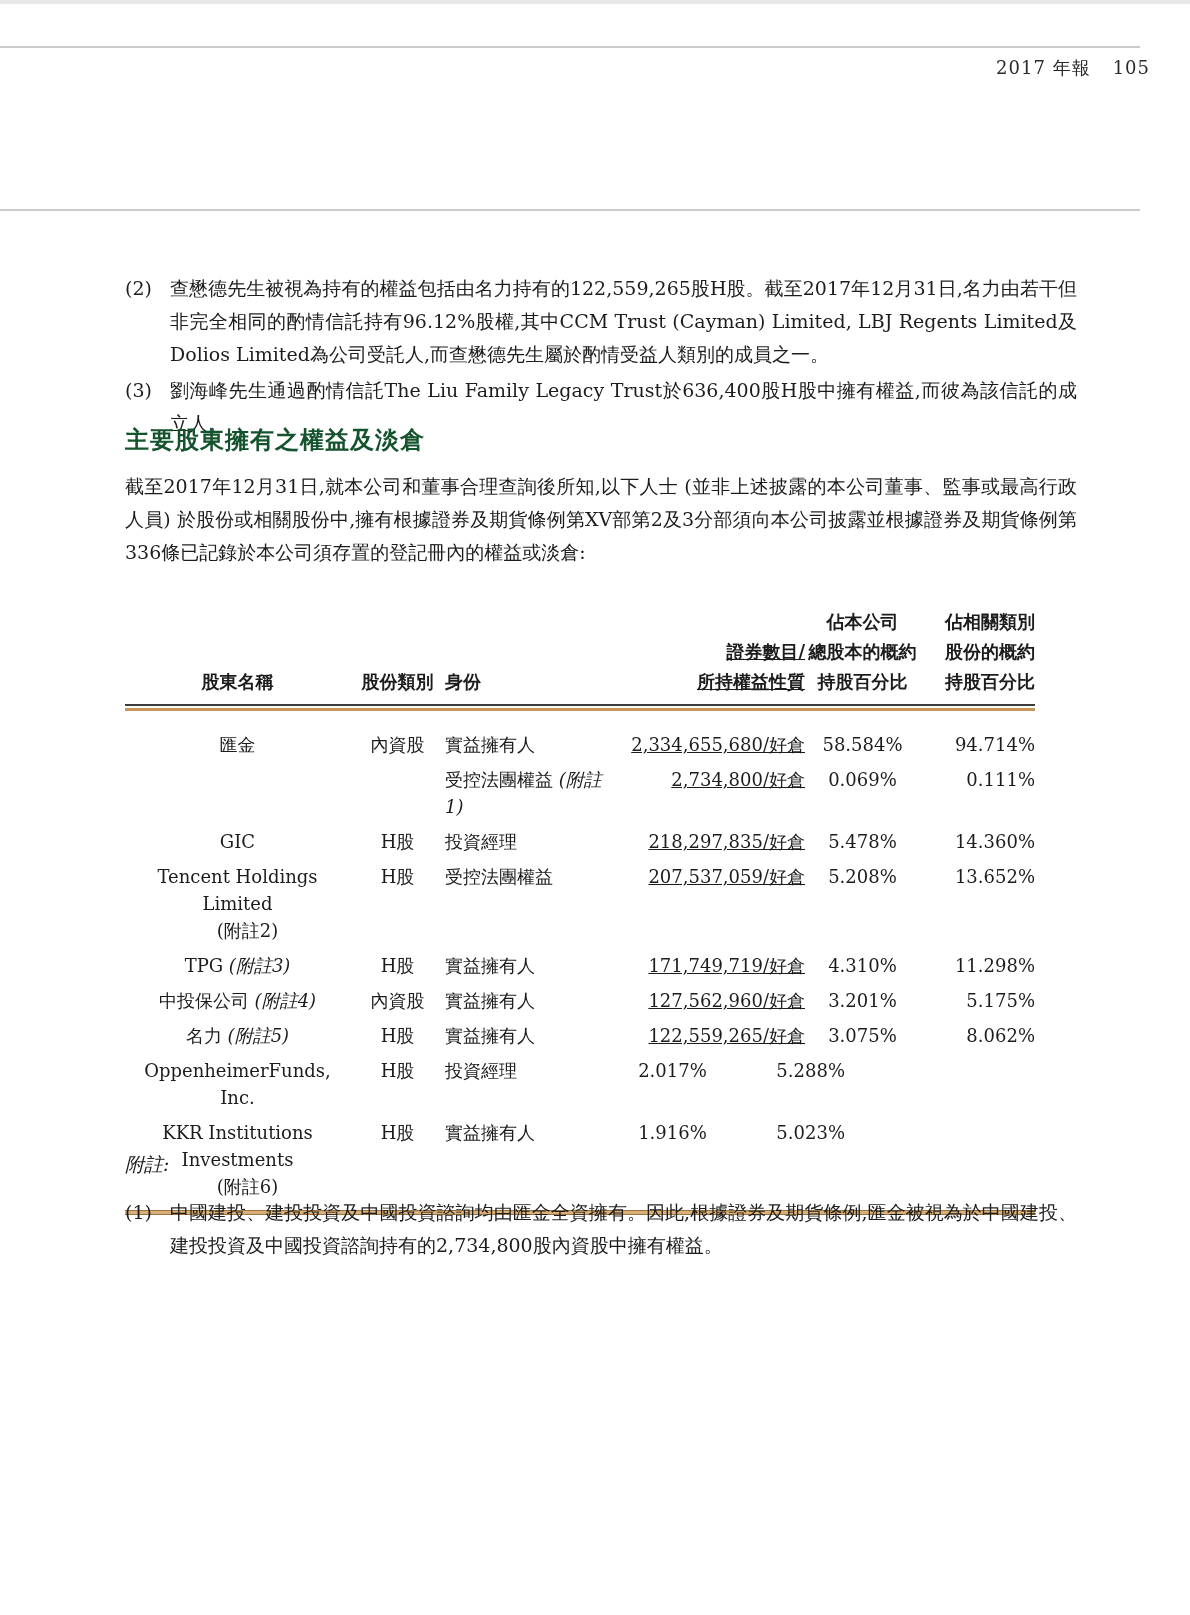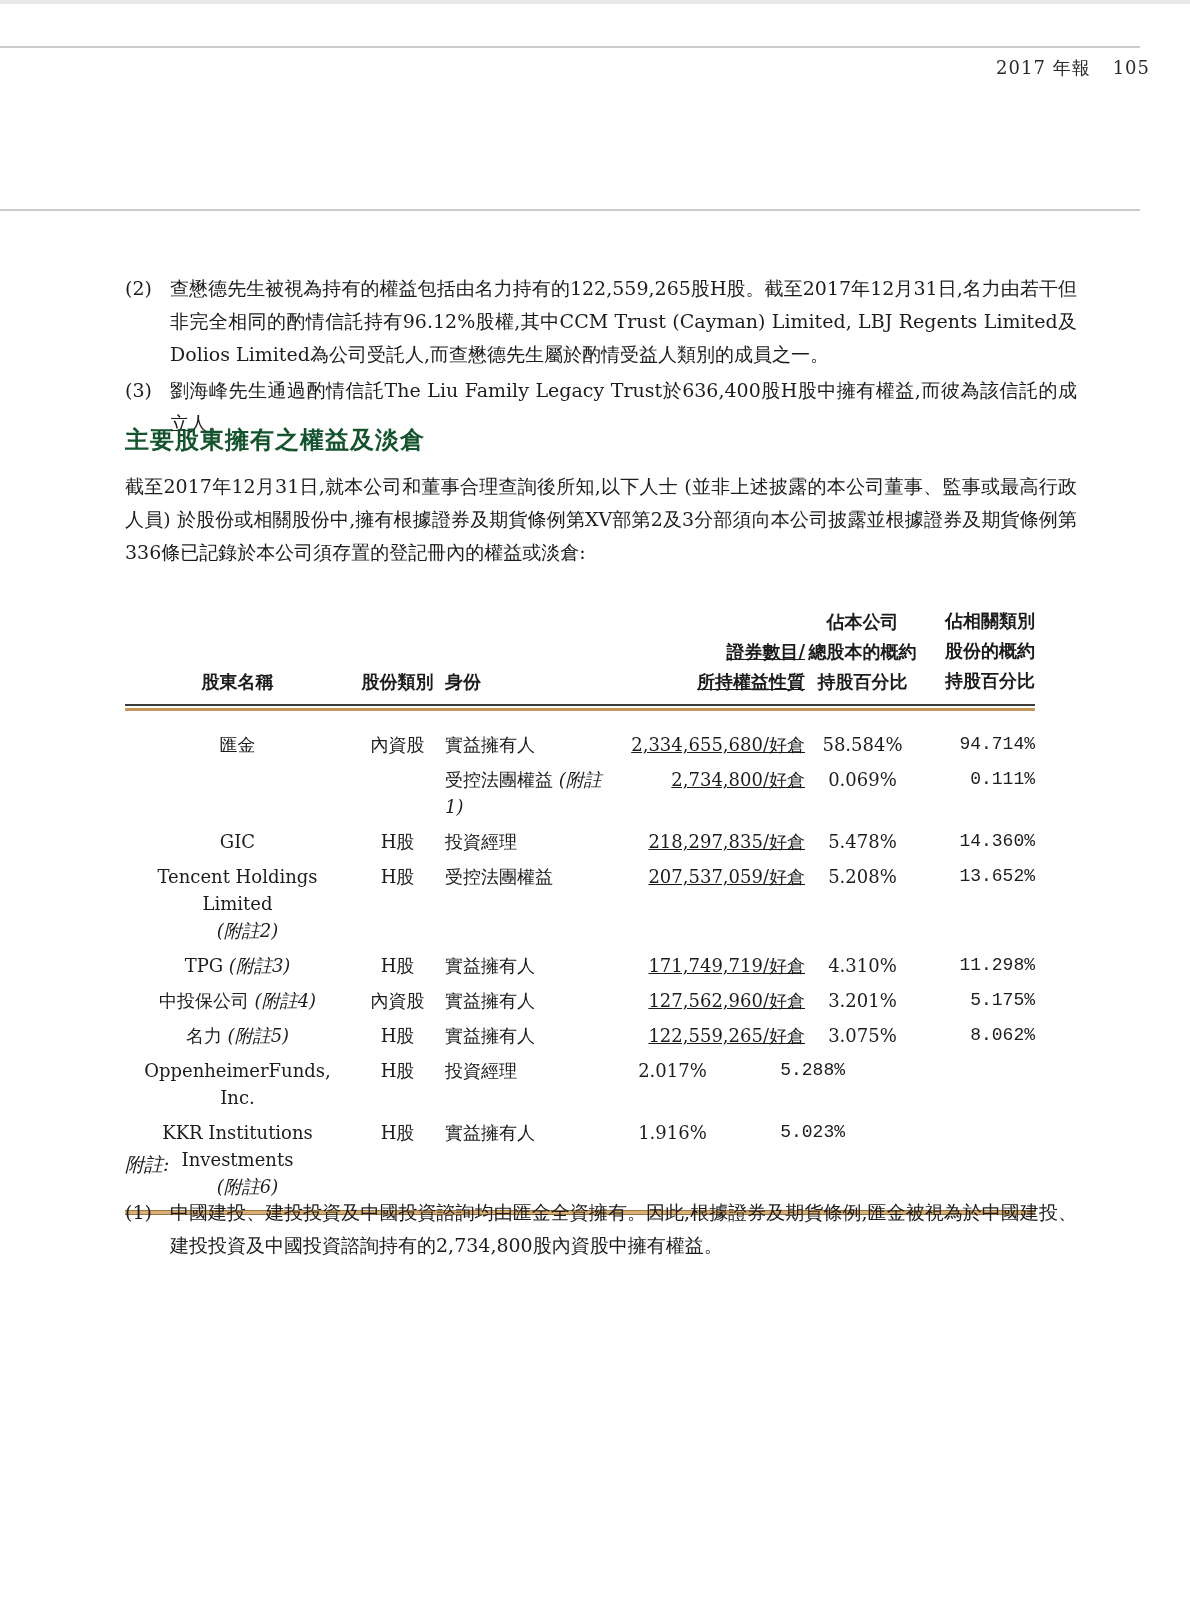--- a/index.html
+++ b/index.html
@@ -43,30 +43,30 @@
 
   .sh-table { position: absolute; top: 603px; left: 125px; width: 910px; font-size: 18px; }
   .thead { display: flex; font-weight: bold; }
   .thead .hcell { display: flex; flex-direction: column; justify-content: flex-end; }
   .thead .hcell div { line-height: 30px; }
   .c1 { width: 225px; text-align: center; }
   .c2 { width: 95px;  text-align: center; }
   .c3 { width: 170px; text-align: left; }
   .c4 { width: 190px; text-align: right; text-decoration: underline; }
   .c5 { width: 115px; text-align: center; }
-  .c6 { width: 115px; text-align: right; font-family: Liberation Mono, monospace; }
+  .c6 { width: 115px; text-align: right; }
 
   .head-rule { margin-top: 7px; }
   .head-rule .dark { height: 2px; background: #3c3c3c; }
   .head-rule .tan  { margin-top: 2px; height: 3px; background: #c9965a; }
 
   .tbody { padding-top: 16px; }
   .trow { display: flex; padding: 4px 0; line-height: 27px; }
   .trow .cell { display: block; }
-  .subnote { margin-left: 20px; font-style: italic; }
+  .subnote { margin-left: 20px; }
   .inote { font-style: italic; }
 
   .bottom-rule { margin-top: 6px; height: 5px; background: #d8b078; border-top: 1px solid #9a7442; border-bottom: 1px solid #9a7442; }
 
   .notes-label {
     position: absolute; top: 1148px; left: 125px;
     font-size: 19px; font-style: italic;
   }
   .note-item { top: 1192px; }
 </style>

